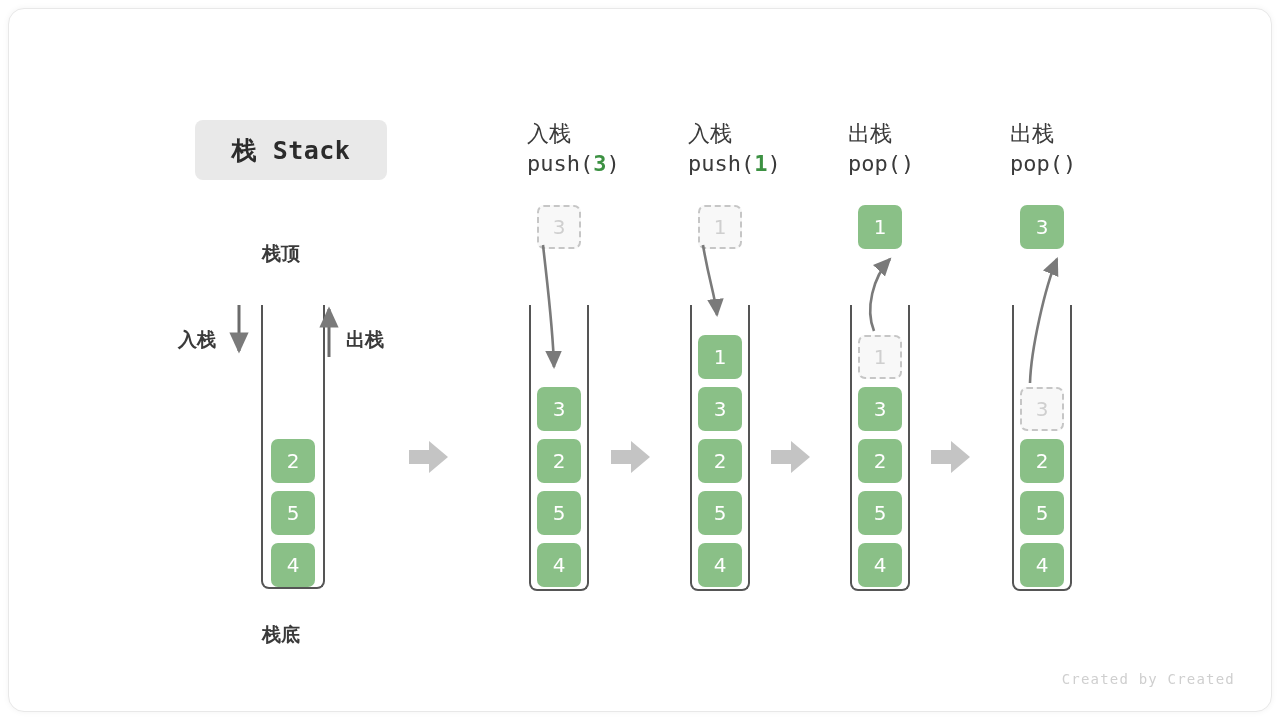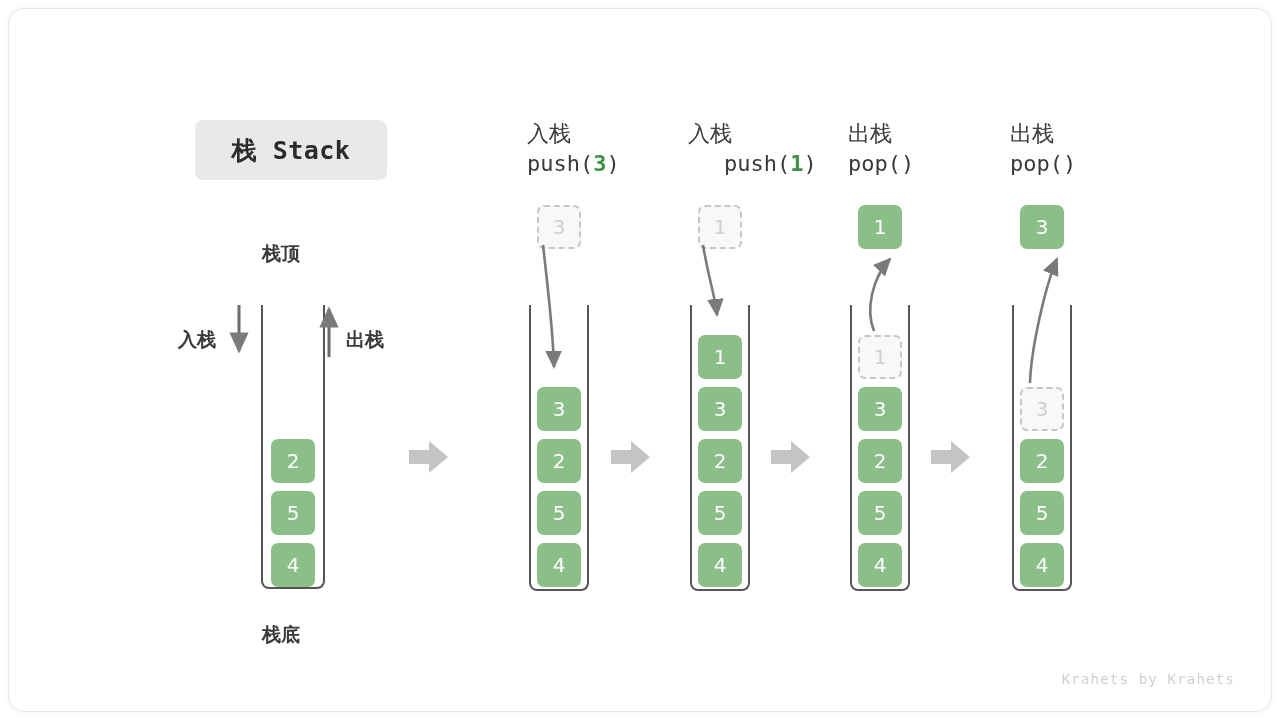--- a/index.html
+++ b/index.html
@@ -149,21 +149,21 @@
   <div id="steps-root">
       <div class="abs op-title" style="left: 518px; top: 108px;">入栈</div>
       <div class="abs op-code" style="left: 518px; top: 142px;"><span>push(</span><span class="op-arg">3</span><span>)</span></div>
       <div class="cell abs ghost" style="left: 528px; top: 196px;">3</div>
       <div class="stack-box abs" style="left: 520px; top: 296px; width: 60px; height: 286px;"></div>
       <div class="cell abs solid" style="left: 528px; top: 378px;">3</div>
       <div class="cell abs solid" style="left: 528px; top: 430px;">2</div>
       <div class="cell abs solid" style="left: 528px; top: 482px;">5</div>
       <div class="cell abs solid" style="left: 528px; top: 534px;">4</div>
       <div class="abs op-title" style="left: 679px; top: 108px;">入栈</div>
-      <div class="abs op-code" style="left: 715px; top: 142px;"><span>push(</span><span class="op-arg">1</span><span>)</span></div>
+      <div class="abs op-code" style="left: 679px; top: 142px;"><span>push(</span><span class="op-arg">1</span><span>)</span></div>
       <div class="cell abs ghost" style="left: 689px; top: 196px;">1</div>
       <div class="stack-box abs" style="left: 681px; top: 296px; width: 60px; height: 286px;"></div>
       <div class="cell abs solid" style="left: 689px; top: 326px;">1</div>
       <div class="cell abs solid" style="left: 689px; top: 378px;">3</div>
       <div class="cell abs solid" style="left: 689px; top: 430px;">2</div>
       <div class="cell abs solid" style="left: 689px; top: 482px;">5</div>
       <div class="cell abs solid" style="left: 689px; top: 534px;">4</div>
       <div class="abs op-title" style="left: 839px; top: 108px;">出栈</div>
       <div class="abs op-code" style="left: 839px; top: 142px;"><span>pop(</span><span class="op-arg"></span><span>)</span></div>
       <div class="cell abs solid" style="left: 849px; top: 196px;">1</div>
@@ -215,14 +215,14 @@
 
     <path d="M 534,236 C 540,290 544,320 545,358" stroke="#7a7a7a" stroke-width="2.6" fill="none" marker-end="url(#ah)"></path>
 
     <path d="M 694,236 C 700,272 706,286 708,306" stroke="#7a7a7a" stroke-width="2.6" fill="none" marker-end="url(#ah)"></path>
 
     <path d="M 865,322 C 856,300 864,268 881,250" stroke="#7a7a7a" stroke-width="2.6" fill="none" marker-end="url(#ah)"></path>
 
     <path d="M 1021,374 C 1022,340 1036,278 1048,250" stroke="#7a7a7a" stroke-width="2.6" fill="none" marker-end="url(#ah)"></path>
   </svg>
 
-  <div id="footer" class="abs">Krahets by Krahets</div>
+  <div id="footer" class="abs">Created by Created</div>
 </div>
 
 </body></html>

